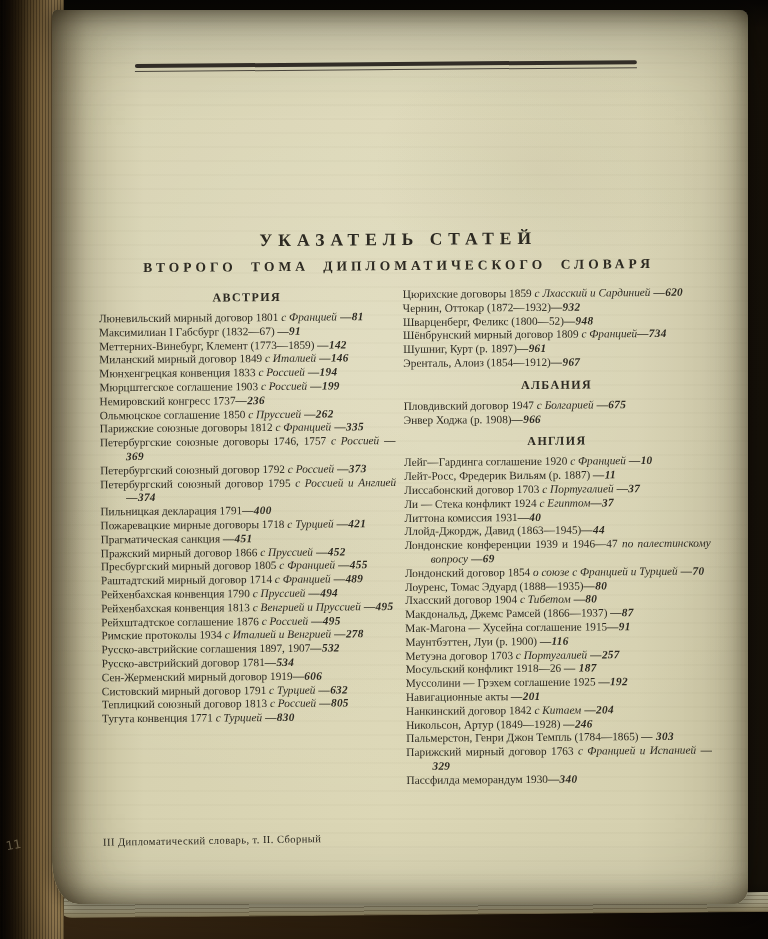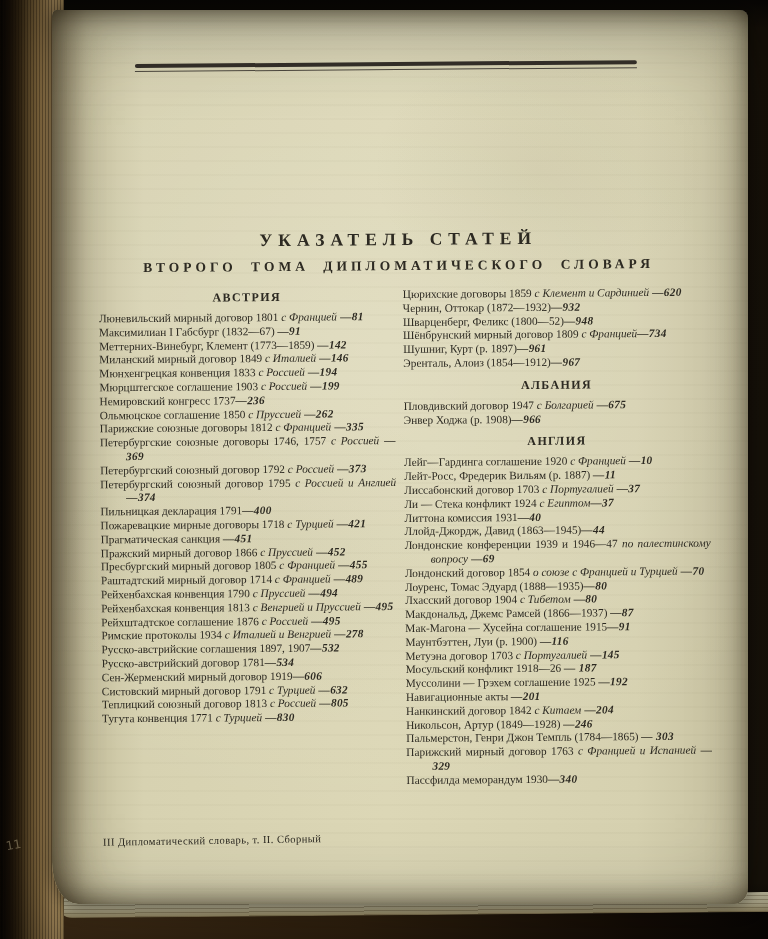--- a/index.html
+++ b/index.html
@@ -115,21 +115,21 @@
             <p class="entry"><span>Рейхштадтское соглашение 1876 </span><span class="it">с Россией</span><span class="pg"> —495</span></p>
             <p class="entry"><span>Римские протоколы 1934 </span><span class="it">с Италией и Венгрией</span><span class="pg"> —278</span></p>
             <p class="entry"><span>Русско-австрийские соглашения 1897, 1907</span><span class="pg">—532</span></p>
             <p class="entry"><span>Русско-австрийский договор 1781</span><span class="pg">—534</span></p>
             <p class="entry"><span>Сен-Жерменский мирный договор 1919</span><span class="pg">—606</span></p>
             <p class="entry"><span>Систовский мирный договор 1791 </span><span class="it">с Турцией</span><span class="pg"> —632</span></p>
             <p class="entry"><span>Теплицкий союзный договор 1813 </span><span class="it">с Россией</span><span class="pg"> —805</span></p>
             <p class="entry"><span>Тугута конвенция 1771 </span><span class="it">с Турцией</span><span class="pg"> —830</span></p>
           </div>
         <div class="col col-right" id="col-right">
-            <p class="entry"><span>Цюрихские договоры 1859 </span><span class="it">с Клемент и Сардинией</span><span class="pg"> —620</span></p>
+            <p class="entry"><span>Цюрихские договоры 1859 </span><span class="it">с Лхасский и Сардинией</span><span class="pg"> —620</span></p>
             <p class="entry"><span>Чернин, Оттокар (1872—1932)</span><span class="pg">—932</span></p>
             <p class="entry"><span>Шварценберг, Феликс (1800—52)</span><span class="pg">—948</span></p>
             <p class="entry"><span>Шёнбрунский мирный договор 1809 </span><span class="it">с Францией</span><span class="pg">—734</span></p>
             <p class="entry"><span>Шушниг, Курт (р. 1897)</span><span class="pg">—961</span></p>
             <p class="entry"><span>Эренталь, Алоиз (1854—1912)</span><span class="pg">—967</span></p>
             <div class="sec-head">АЛБАНИЯ</div>
             <p class="entry"><span>Пловдивский договор 1947 </span><span class="it">с Болгарией</span><span class="pg"> —675</span></p>
             <p class="entry"><span>Энвер Ходжа (р. 1908)</span><span class="pg">—966</span></p>
             <div class="sec-head">АНГЛИЯ</div>
             <p class="entry"><span>Лейг—Гардинга соглашение 1920 </span><span class="it">с Францией</span><span class="pg"> —10</span></p>
@@ -138,21 +138,21 @@
             <p class="entry"><span>Ли — Стека конфликт 1924 </span><span class="it">с Египтом</span><span class="pg">—37</span></p>
             <p class="entry"><span>Литтона комиссия 1931</span><span class="pg">—40</span></p>
             <p class="entry"><span>Ллойд-Джордж, Давид (1863—1945)</span><span class="pg">—44</span></p>
             <p class="entry"><span>Лондонские конференции 1939 и 1946—47 </span><span class="it">по палестинскому вопросу</span><span class="pg"> —69</span></p>
             <p class="entry"><span>Лондонский договор 1854 </span><span class="it">о союзе с Францией и Турцией</span><span class="pg"> —70</span></p>
             <p class="entry"><span>Лоуренс, Томас Эдуард (1888—1935)</span><span class="pg">—80</span></p>
             <p class="entry"><span>Лхасский договор 1904 </span><span class="it">с Тибетом</span><span class="pg"> —80</span></p>
             <p class="entry"><span>Макдональд, Джемс Рамсей (1866—1937) </span><span class="pg">—87</span></p>
             <p class="entry"><span>Мак-Магона — Хусейна соглашение 1915</span><span class="pg">—91</span></p>
             <p class="entry"><span>Маунтбэттен, Луи (р. 1900) </span><span class="pg">—116</span></p>
-            <p class="entry"><span>Метуэна договор 1703 </span><span class="it">с Португалией</span><span class="pg"> —145</span></p>
+            <p class="entry"><span>Метуэна договор 1703 </span><span class="it">с Португалией</span><span class="pg"> —257</span></p>
             <p class="entry"><span>Мосульский конфликт 1918—26 </span><span class="pg">— 187</span></p>
             <p class="entry"><span>Муссолини — Грэхем соглашение 1925 </span><span class="pg">—192</span></p>
             <p class="entry"><span>Навигационные акты </span><span class="pg">—201</span></p>
             <p class="entry"><span>Нанкинский договор 1842 </span><span class="it">с Китаем</span><span class="pg"> —204</span></p>
             <p class="entry"><span>Никольсон, Артур (1849—1928) </span><span class="pg">—246</span></p>
             <p class="entry"><span>Пальмерстон, Генри Джон Темпль (1784—1865) </span><span class="pg">— 303</span></p>
             <p class="entry"><span>Парижский мирный договор 1763 </span><span class="it">с Францией и Испанией</span><span class="pg"> —329</span></p>
             <p class="entry"><span>Пассфилда меморандум 1930</span><span class="pg">—340</span></p>
           </div>
       </div>

